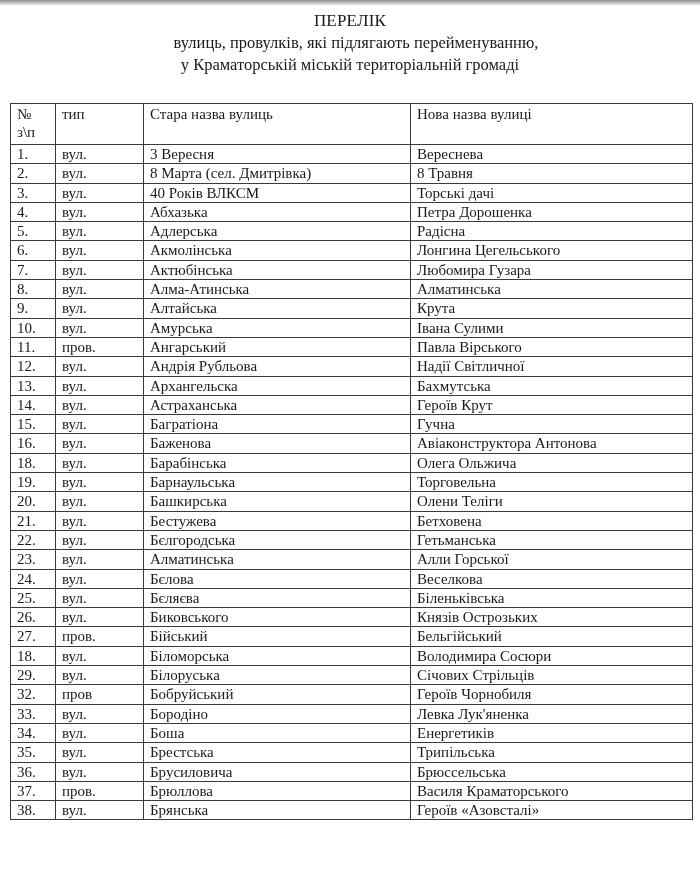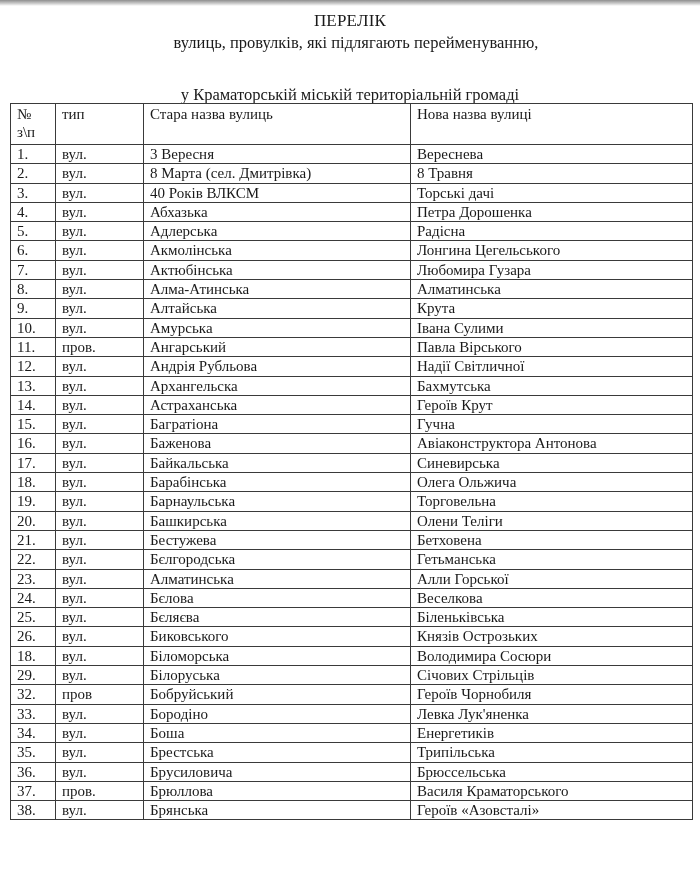--- a/index.html
+++ b/index.html
@@ -13,21 +13,21 @@
   .topbar {
     position: absolute; left: 0; top: 0; width: 700px; height: 6px;
     background: linear-gradient(#8e8e8e, #cfcfcf 60%, #ffffff);
   }
   .heading {
     position: absolute; left: 0; top: 10px; width: 700px;
     text-align: center;
   }
   .heading .l1 { font-size: 17px; line-height: 22px; letter-spacing: 0.2px; }
   .heading .l2 { font-size: 16.5px; line-height: 22px; padding-left: 12px; }
-  .heading .l3 { font-size: 16.5px; line-height: 22px; margin-top: 30px; }
+  .heading .l3 { font-size: 16.5px; line-height: 22px; }
   table {
     position: absolute; left: 10px; top: 103px;
     width: 682px;
     border-collapse: collapse;
     table-layout: fixed;
     font-size: 15px;
   }
   td, th {
     border: 1px solid #3a3a3a;
     padding: 0 0 0 6px;
@@ -166,26 +166,20 @@
         <td>Багратіона</td>
         <td>Гучна</td>
       </tr>
       <tr>
         <td>16.</td>
         <td>вул.</td>
         <td>Баженова</td>
         <td>Авіаконструктора Антонова</td>
       </tr>
       <tr>
-        <td>17.</td>
-        <td>вул.</td>
-        <td>Байкальська</td>
-        <td>Синевирська</td>
-      </tr>
-      <tr>
         <td>18.</td>
         <td>вул.</td>
         <td>Барабінська</td>
         <td>Олега Ольжича</td>
       </tr>
       <tr>
         <td>19.</td>
         <td>вул.</td>
         <td>Барнаульська</td>
         <td>Торговельна</td>
@@ -224,20 +218,26 @@
         <td>25.</td>
         <td>вул.</td>
         <td>Бєляєва</td>
         <td>Біленьківська</td>
       </tr>
       <tr>
         <td>26.</td>
         <td>вул.</td>
         <td>Биковського</td>
         <td>Князів Острозьких</td>
+      </tr>
+      <tr>
+        <td>27.</td>
+        <td>пров.</td>
+        <td>Бійський</td>
+        <td>Бельгійський</td>
       </tr>
       <tr>
         <td>18.</td>
         <td>вул.</td>
         <td>Біломорська</td>
         <td>Володимира Сосюри</td>
       </tr>
       <tr>
         <td>29.</td>
         <td>вул.</td>

